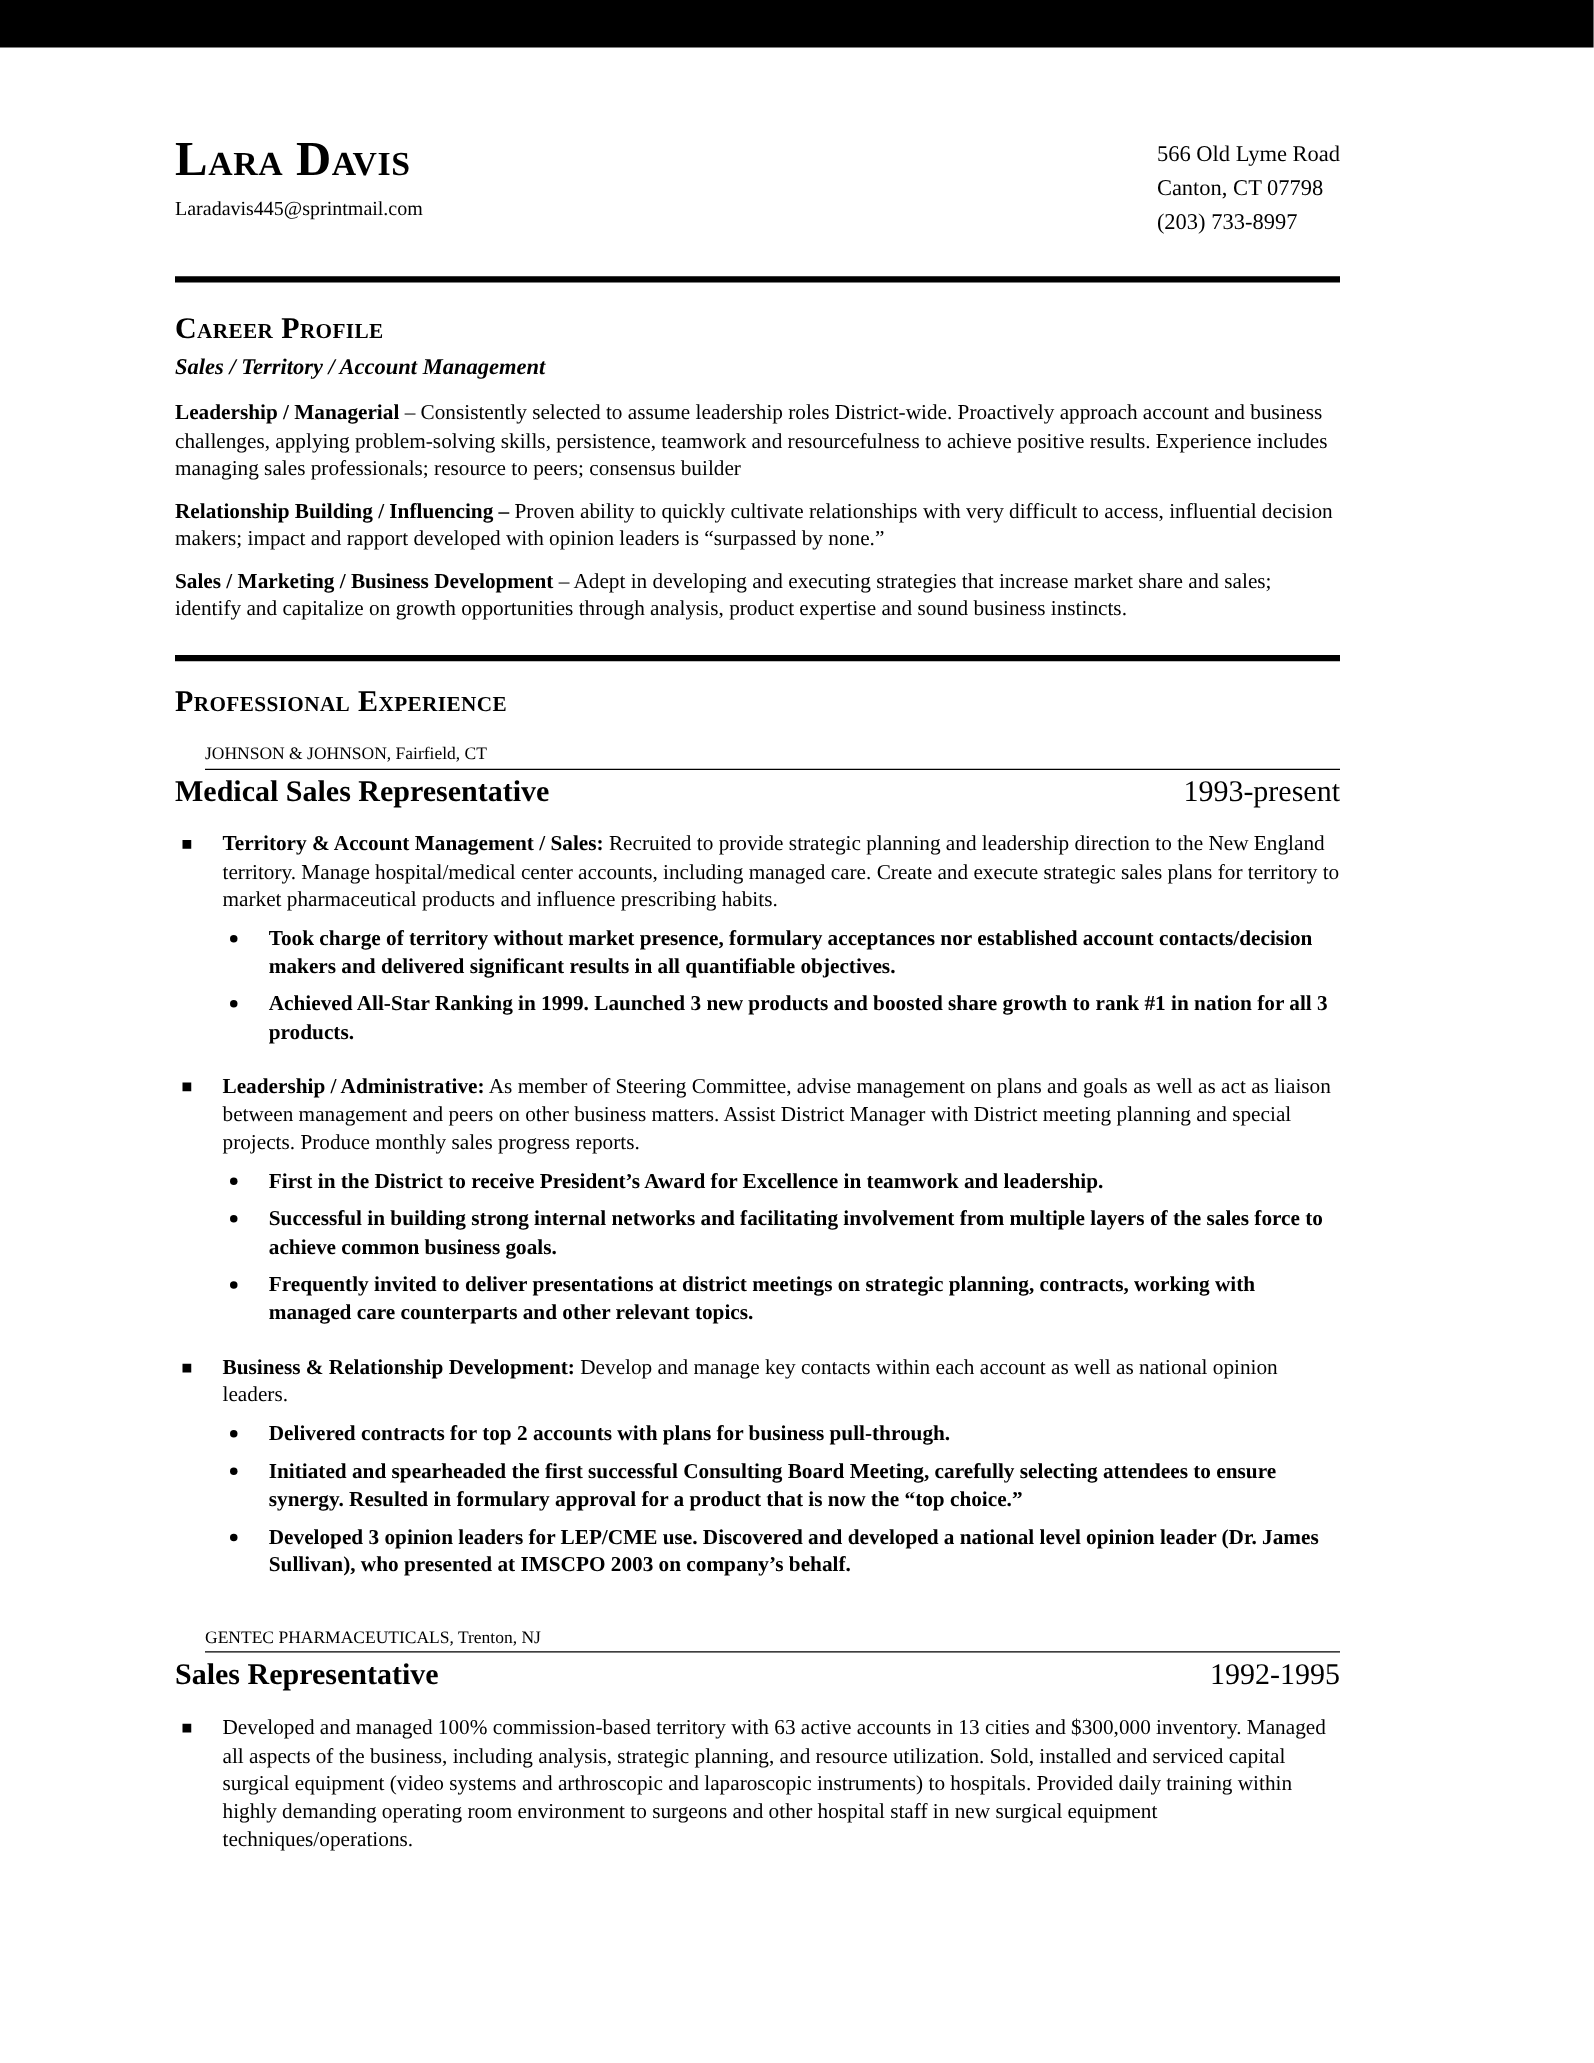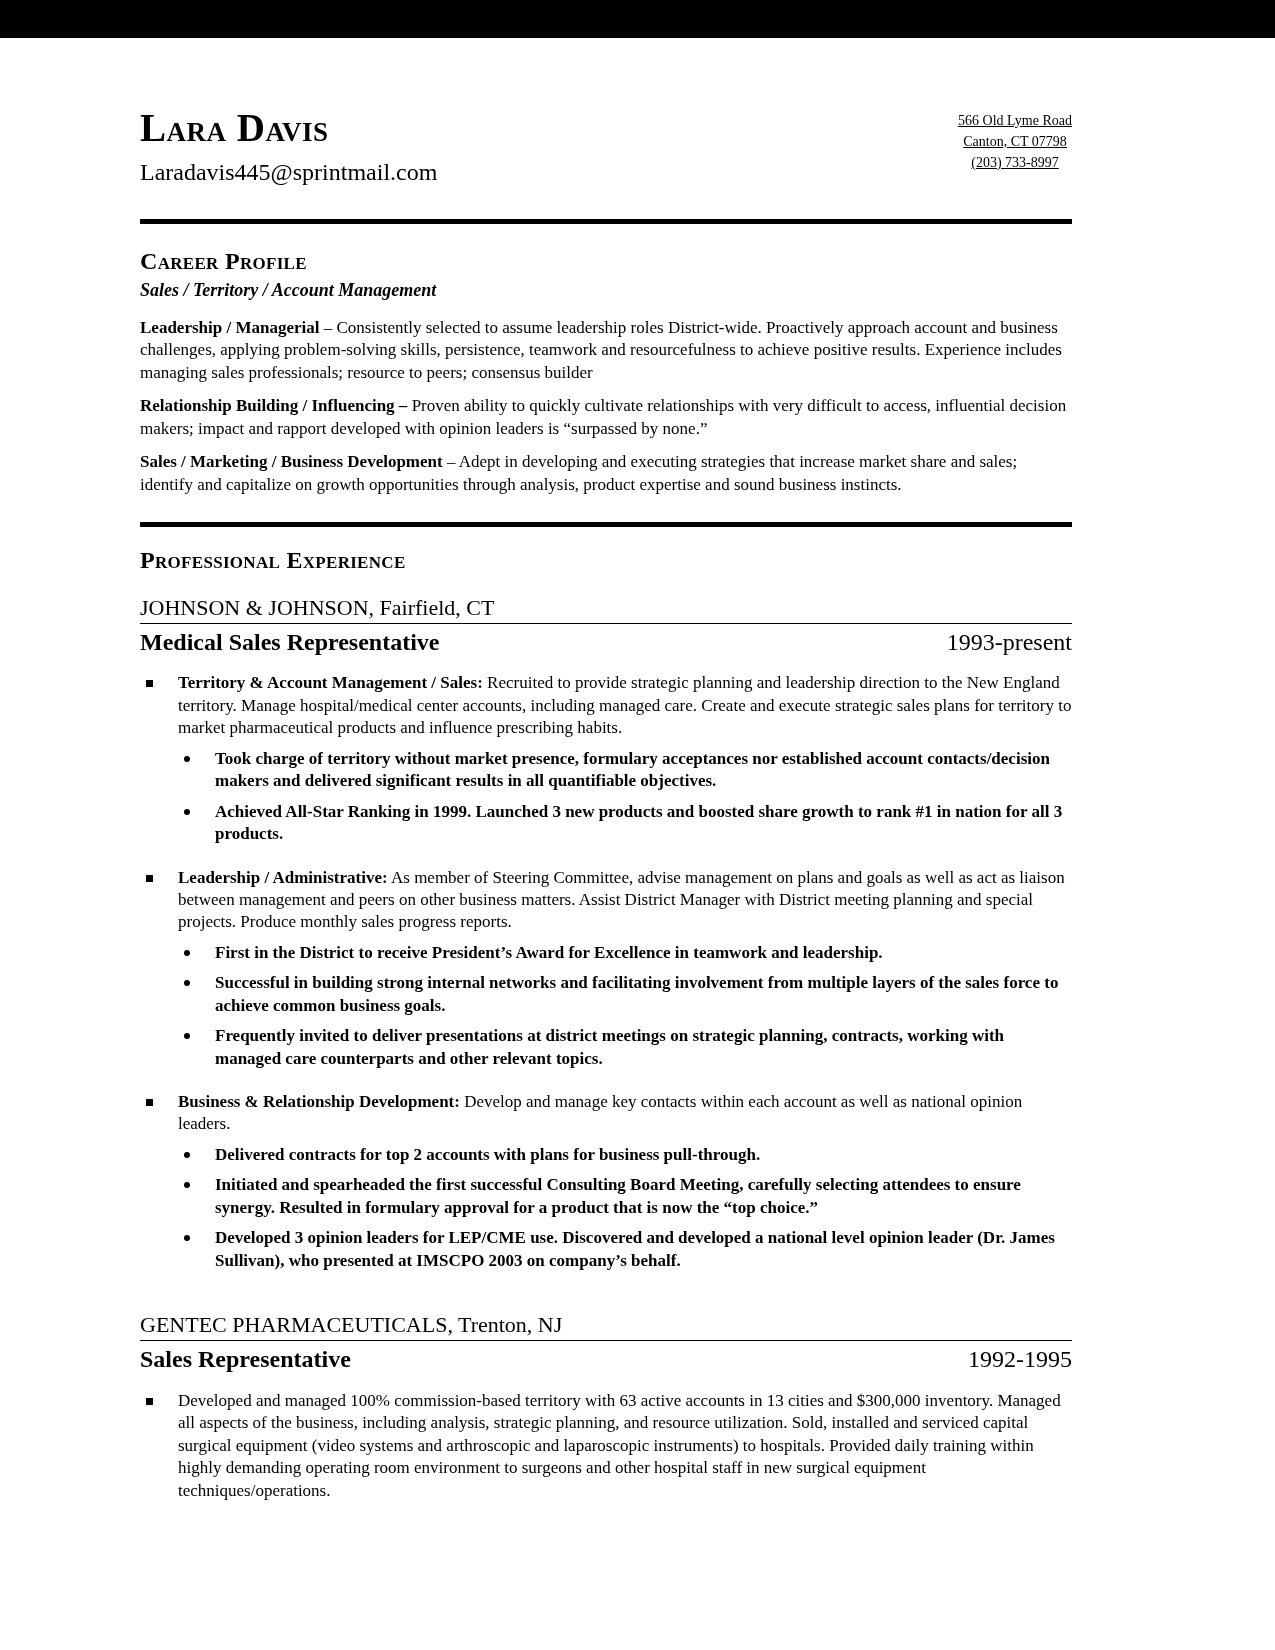--- a/index.html
+++ b/index.html
@@ -20,44 +20,45 @@
     line-height: 1.32;
   }
   .header { display: flex; justify-content: space-between; align-items: flex-start; }
   .name {
     font-size: 39px;
     font-weight: 700;
     font-variant: small-caps;
     letter-spacing: 0.5px;
     line-height: 1.05;
   }
-  .email { font-size: 24px; margin-top: 8px; }
-  .contact { text-align: center; font-size: 14px; line-height: 1.5; padding-top: 2px; text-decoration: underline; }
+  .email { font-size: 16px; margin-top: 8px; }
+  .contact { text-align: left; font-size: 18px; line-height: 1.5; padding-top: 2px; }
   .rule { height: 5px; background: #000; }
   .rule-1 { margin-top: 30px; margin-bottom: 22px; }
   .rule-2 { margin-top: 26px; margin-bottom: 18px; }
   .sec-heading {
     font-size: 24px;
     font-weight: 700;
     font-variant: small-caps;
     letter-spacing: 0.3px;
   }
   .sec-subheading {
     font-size: 18px;
     font-weight: 700;
     font-style: italic;
     margin-top: 2px;
     margin-bottom: 14px;
   }
   .profile-para { margin: 0 0 11px 0; }
   .company {
-    font-size: 22px;
+    font-size: 14px;
     border-bottom: 1.5px solid #000;
     padding-bottom: 1px;
     margin-top: 16px;
+    margin-left: 24px;
   }
   .title-row {
     display: flex;
     justify-content: space-between;
     font-size: 24px;
     padding-top: 3px;
     margin-bottom: 14px;
   }
   .job-title { font-weight: 700; }
   .b1 { display: flex; margin-bottom: 13px; }

